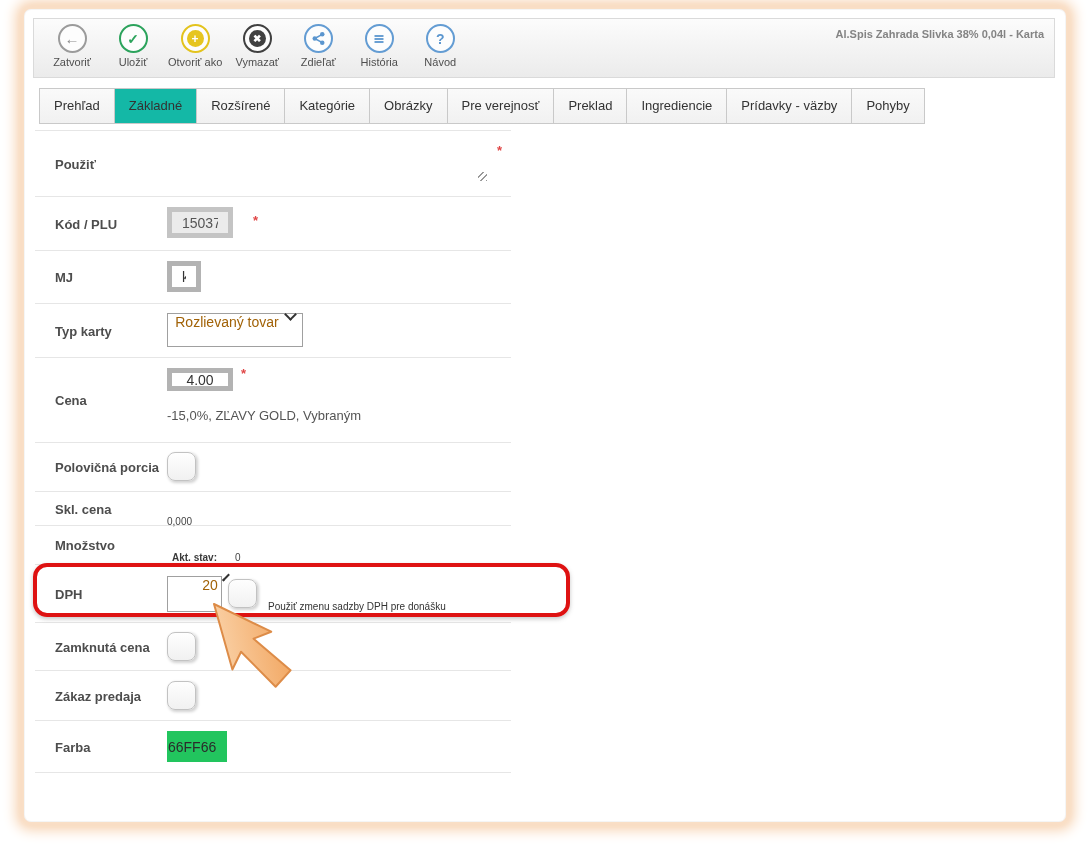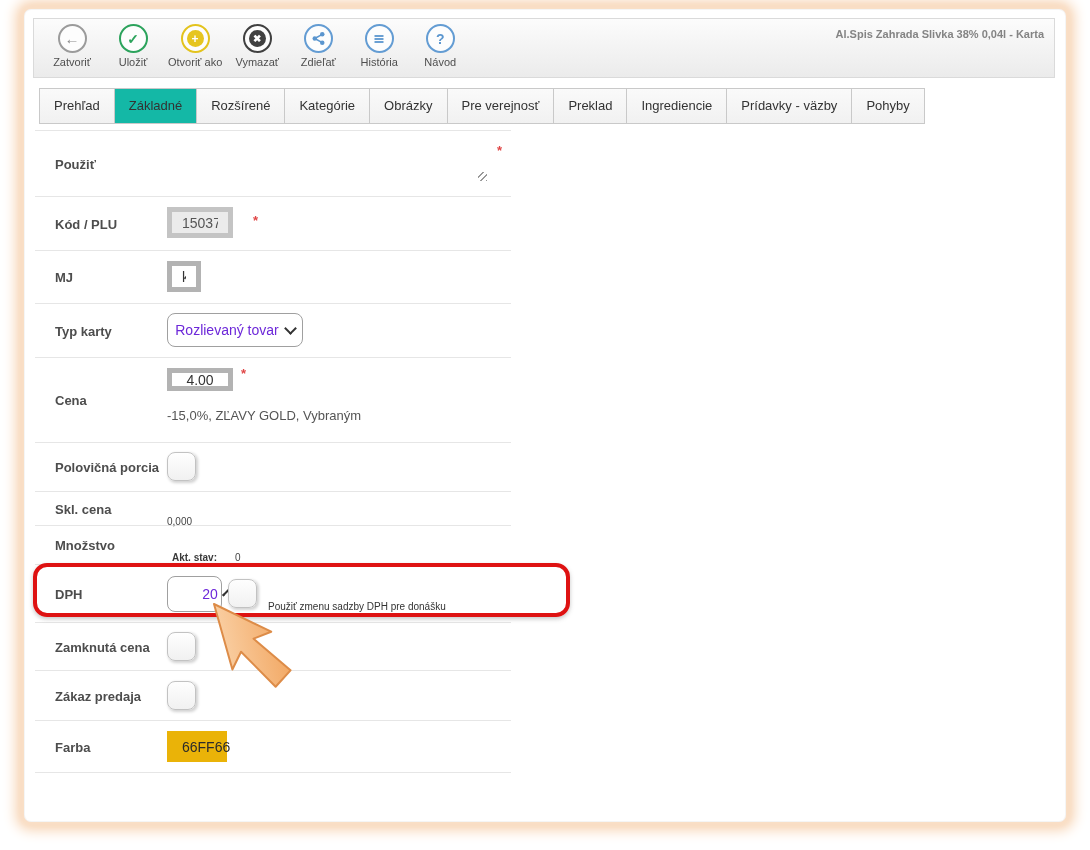--- a/index.html
+++ b/index.html
@@ -40,30 +40,30 @@
   .tin{position:absolute;box-sizing:border-box;border:5px solid #3b82f6;font-size:14px;color:#333;
        padding:0 10px;background:#fff;text-align:center;}
   .row-nazov{height:65px}.row-kod{height:53px}.row-mj{height:52px}.row-typ{height:53px}
   .row-cena{height:84px}.row-pp{height:48px}.row-skl{height:33px}.row-mn{height:38px}
   .row-dph{height:57px}.row-zc{height:47px}.row-zp{height:49px}.row-farba{height:51px}
   textarea.nazov{position:absolute;left:132px;top:11px;width:322px;height:41px;box-sizing:border-box;
         border:1px solid #a8a8a8;resize:none;padding:3px 6px;
         font-family:"Liberation Mono","DejaVu Sans Mono",monospace;font-size:13px;color:#222;}
   .rsz{position:absolute;left:443px;top:41px;width:9px;height:9px;pointer-events:none;
        background:repeating-linear-gradient(135deg,transparent 0 3px,#999 3px 4.5px);}
-  .sel{position:absolute;box-sizing:border-box;border:1px solid #a0a0a0;border-radius:8px;background:#fff;
-       display:flex;align-items:center;justify-content:center;font-size:14px;color:#6d28d9;cursor:pointer;}
+  .sel{position:absolute;box-sizing:border-box;border:1px solid #a0a0a0;border-radius:0;background:#fff;
+       display:flex;justify-content:center;font-size:14px;color:#a16207;cursor:pointer;}
   .chev{width:7px;height:7px;border-right:2px solid #333;border-bottom:2px solid #333;
         transform:rotate(45deg);margin-left:7px;margin-top:-4px;}
   .chk{position:absolute;width:29px;height:29px;box-sizing:border-box;border:1px solid #c2c2c2;border-radius:8px;
        background:linear-gradient(#fefefe,#f1f1f1);box-shadow:1.5px 1.5px 3px rgba(0,0,0,0.18);cursor:pointer;}
   .plain{position:absolute;font-size:10px;color:#444;margin-top:12px;}
   .note{position:absolute;left:132px;top:50px;font-size:13px;color:#555;}
-  .chip{position:absolute;left:132px;top:10px;width:60px;height:31px;background:#eab308;
-        font-size:14px;color:#2b2b2b;display:flex;align-items:center;padding-left:15px;box-sizing:border-box;}
+  .chip{position:absolute;left:132px;top:10px;width:60px;height:31px;background:#22c55e;
+        font-size:14px;color:#2b2b2b;display:flex;align-items:center;padding-left:1px;box-sizing:border-box;}
   
   .hl{position:absolute;left:8px;top:553px;width:537px;height:54px;box-sizing:border-box;
       border:4px solid #de1212;border-radius:14px;pointer-events:none;z-index:6;
       box-shadow:0 2px 4px rgba(130,130,130,0.45);}
   .cursor-svg{position:absolute;left:149px;top:590px;overflow:visible;pointer-events:none;z-index:7;}
 </style>
 </head>
 <body>
 
 <div id="stage">

